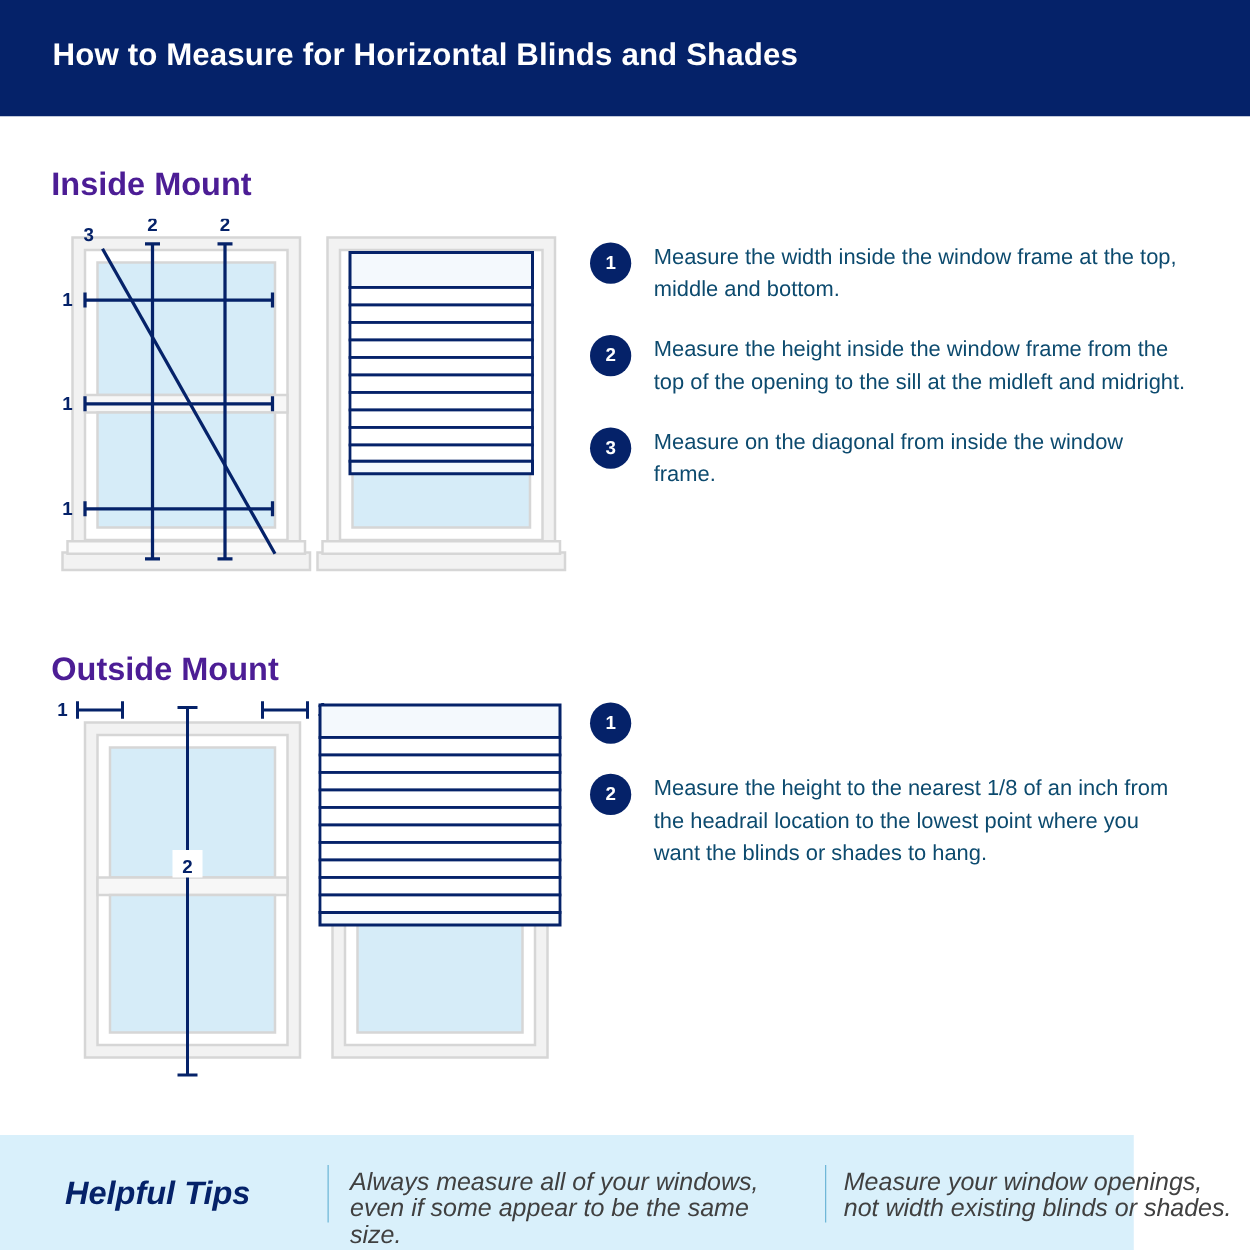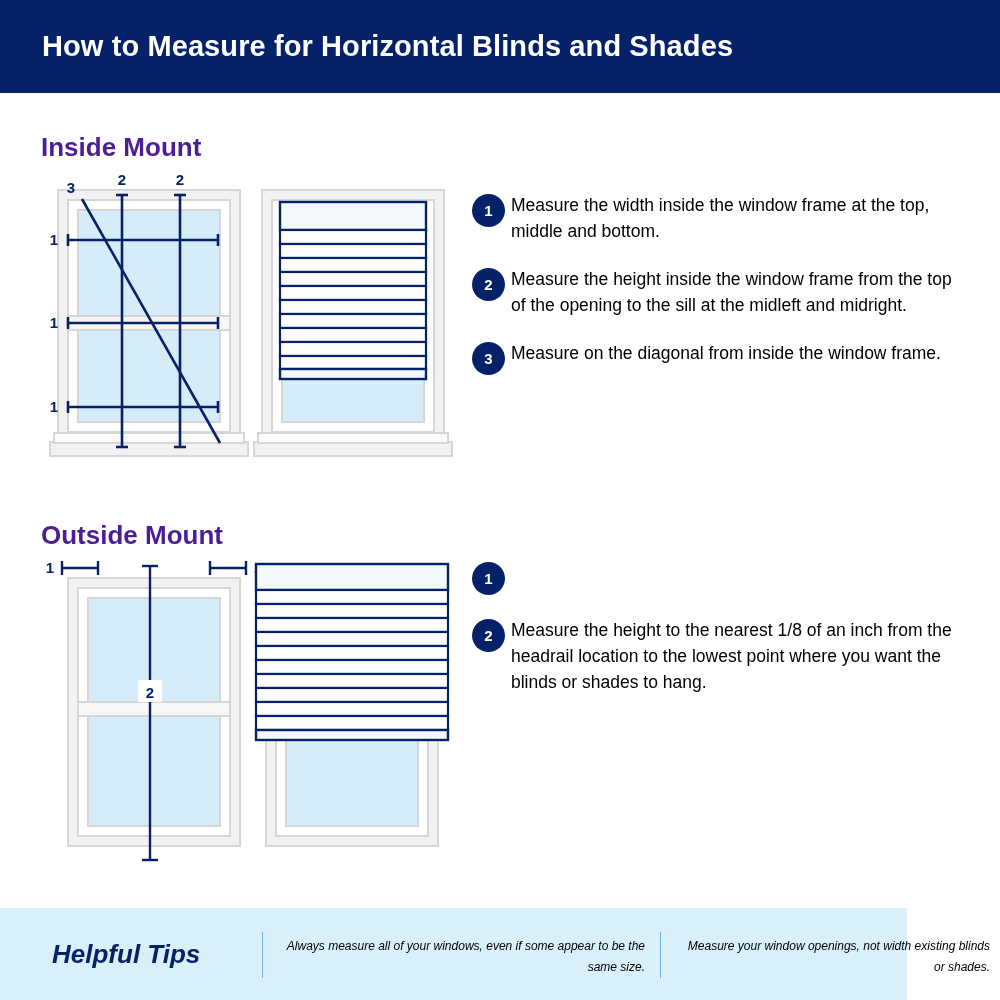--- a/index.html
+++ b/index.html
@@ -25,21 +25,21 @@
     position: absolute;
     left: 0; top: 0;
     width: 1000px;
     height: 93px;
     background: #052269;
   }
   .header-title {
     position: absolute;
     left: 42px;
     top: 30px;
-    font-size: 29px;
+    font-size: 25px;
     font-weight: bold;
     color: #ffffff;
     letter-spacing: 0.1px;
   }
 
   
   .section-title {
     position: absolute;
     font-size: 26px;
     font-weight: bold;
@@ -69,24 +69,24 @@
     background: #052269;
     color: #ffffff;
     font-size: 15px;
     font-weight: bold;
     display: flex;
     align-items: center;
     justify-content: center;
     margin-top: 2px;
   }
   .step-text {
-    margin-left: 6px;
+    margin-left: 18px;
     font-size: 17.5px;
     line-height: 26px;
-    color: #000000;
+    color: #0c4a6e;
   }
 
   
   .illus {
     position: absolute;
   }
   #inside-illus { left: 40px; top: 175px; }
   #outside-illus { left: 40px; top: 548px; }
 
   
@@ -111,24 +111,24 @@
     position: absolute;
     top: 24px;
     width: 1px;
     height: 46px;
     background: #6fb7d8;
   }
   #tips-div-1 { left: 262px; }
   #tips-div-2 { left: 660px; }
   .tip-text {
     position: absolute;
-    font-size: 12px;
+    font-size: 20px;
     line-height: 21px;
-    color: #000000;
-    text-align: right;
+    color: #404040;
+    text-align: left;
   }
   #tip-1 { left: 280px; top: 28px; width: 365px; }
   #tip-2 { left: 675px; top: 28px; width: 315px; }
 </style>
 </head>
 <body>
 
 <div class="page">
 
   <div class="header">

